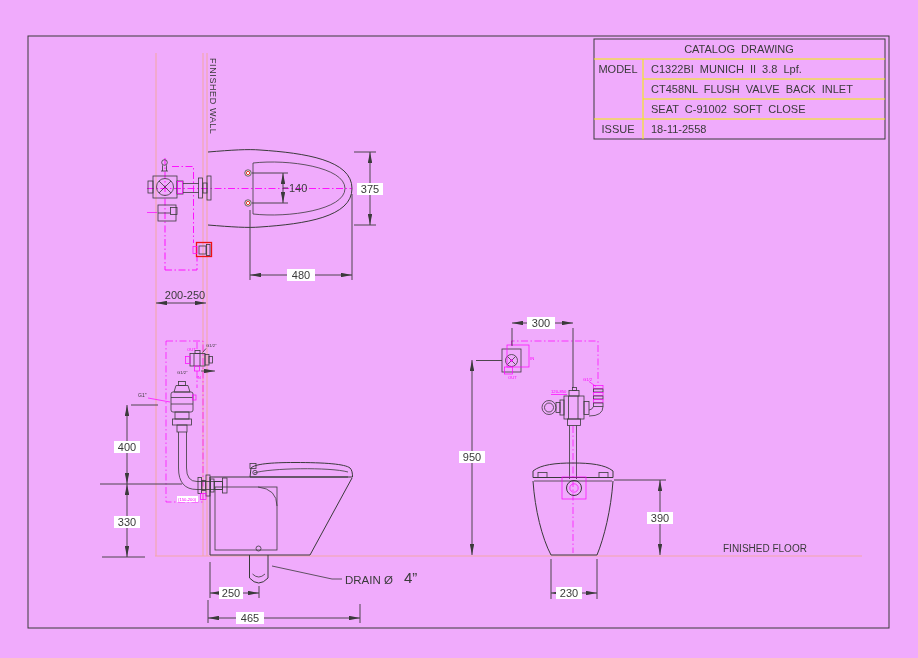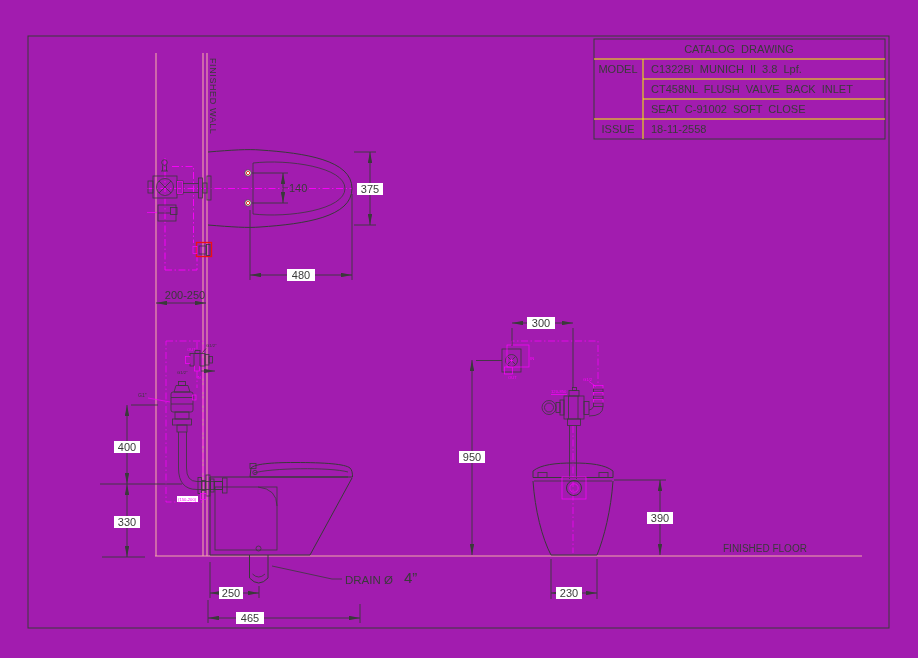--- a/index.html
+++ b/index.html
@@ -1,16 +1,16 @@
 <!DOCTYPE html>
 <html><head>
 <meta charset="utf-8">
 <style>
   html,body{margin:0;padding:0;background:#ffffff;}
-  .page{position:relative;width:918px;height:658px;background:#a21caf;overflow:hidden;
+  .page{position:relative;width:918px;height:658px;background:#f0abfc;overflow:hidden;
         font-family:"Liberation Sans",sans-serif;}
   svg{position:absolute;left:0;top:0;}
   svg text{font-family:"Liberation Sans",sans-serif;fill:#3a3a3a;}
   .ln{stroke:#3a3a3a;stroke-width:1;fill:none;}
   .lnt{stroke:#3a3a3a;stroke-width:0.8;fill:none;}
   .dim{stroke:#3a3a3a;stroke-width:0.9;fill:none;}
   .mg{stroke:#ff00ff;stroke-width:0.9;fill:none;}
   .mgt{stroke:#ff00ff;stroke-width:0.7;fill:none;}
   .dashdot{stroke-dasharray:7 2.5 1.5 2.5;}
   .pink{stroke:#f2a8a8;stroke-width:1.1;fill:none;}

